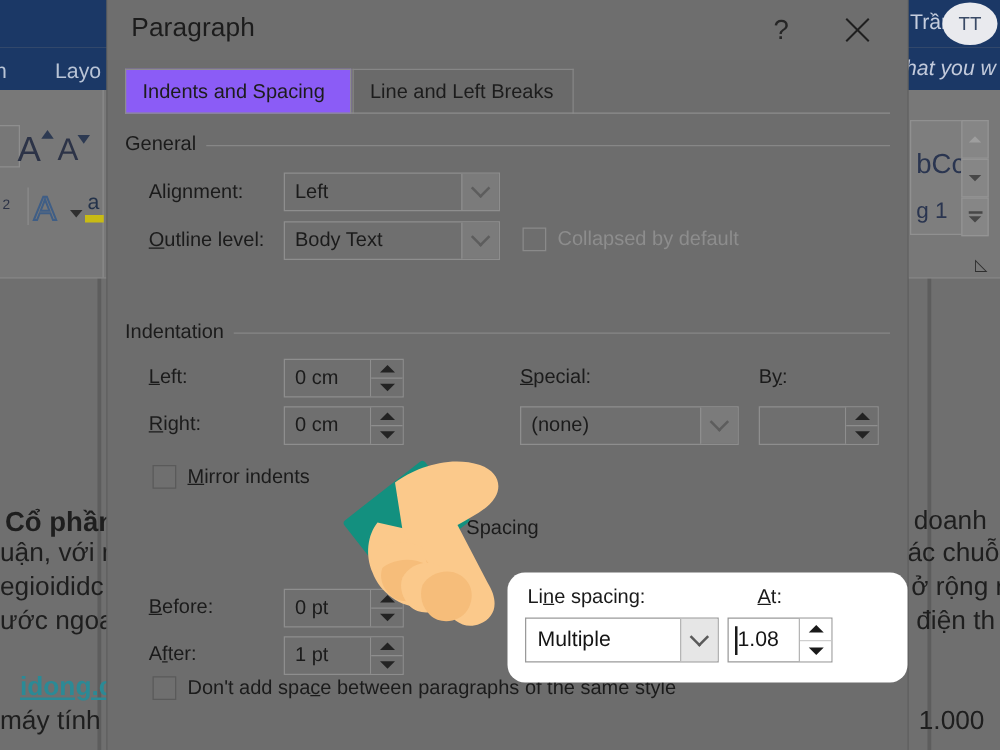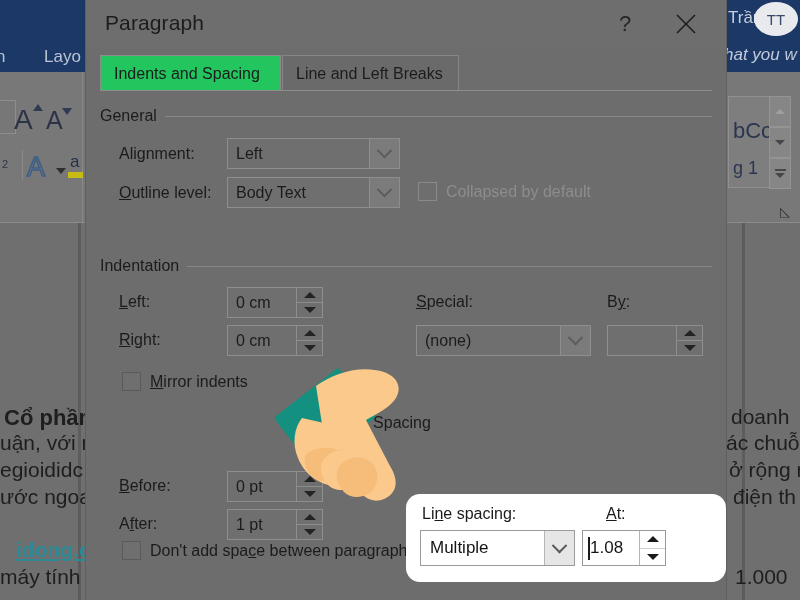--- a/index.html
+++ b/index.html
@@ -116,21 +116,21 @@
     display: flex; align-items: center; justify-content: center;
   }
   .dlg-close svg { display:block; }
 
   .tabs {
     position: absolute; left: 14px; top: 55px; width: 612px; height: 36px;
   }
   .tab {
     position: absolute; top: 0; height: 36px;
     border: 1px solid #8d8d8d; border-bottom: none;
-    background: #22c55e;
+    background: #8b5cf6;
     display: flex; align-items: center; padding: 0 13px;
     font-size: 16px; color: #1c1c1c; white-space: nowrap;
   }
   .tab.inactive { background: #6a6a6a; border-color: #868686; }
   .tab-underline {
     position: absolute; left: 14px; top: 90px; width: 612px; height: 1px;
     background: #8d8d8d;
   }
 
   
@@ -192,21 +192,20 @@
     font-size: 16px; color: #1b1b1b; margin-left: 9px; white-space: nowrap;
   }
   .cb-label.dim { color: #8d8d8d; }
   .cb-label u { text-decoration: underline; }
 
   
   .callout {
     position: absolute; left: 406px; top: 458px; width: 320px; height: 88px;
     background: #ffffff; border-radius: 14px;
     z-index: 40;
-    margin-top: 36px;
   }
   .co-label {
     position: absolute; font-size: 16px; color: #1a1a1a; white-space: nowrap;
   }
   .co-label u { text-decoration: underline; }
   .co-combo {
     position: absolute; left: 14px; top: 36px; width: 155px; height: 36px;
     border: 1px solid #9a9a9a; background: #fff; display: flex; align-items: stretch;
   }
   .co-combo-val {

